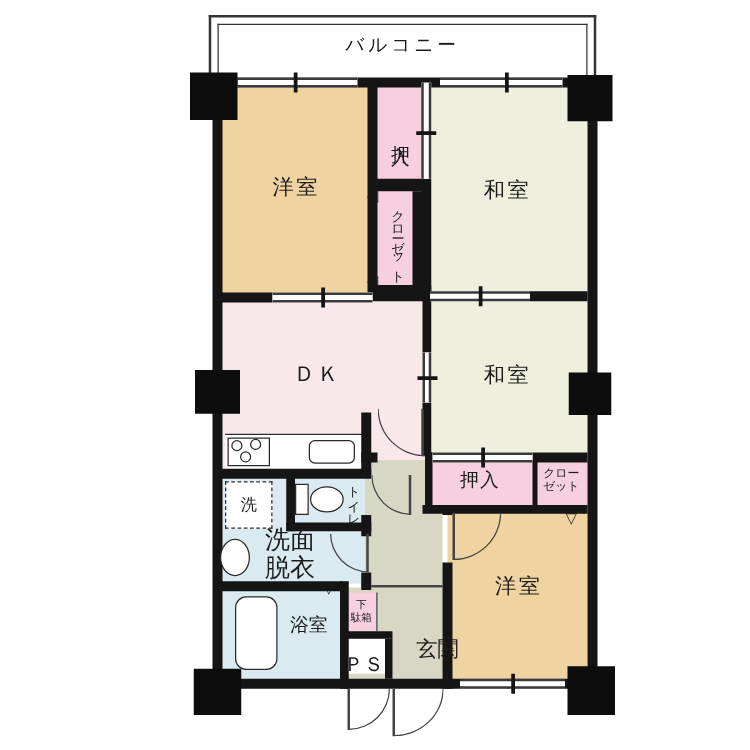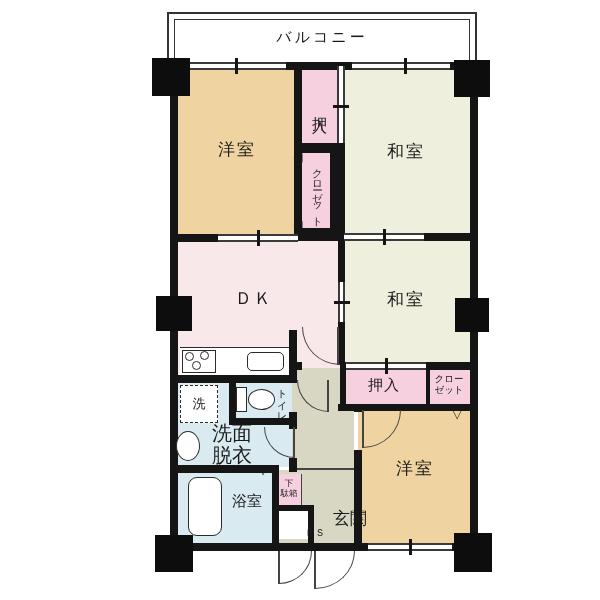--- a/index.html
+++ b/index.html
@@ -167,16 +167,16 @@
   <div class="lbl lbl-v" style="left:260px;top:399px;font-size:10px;letter-spacing:0;">トイレ</div>
   <div class="lbl" style="left:210px;top:444px;font-size:20px;">
     <span>洗面</span><br>
     <span>脱衣</span>
   </div>
   <div class="lbl" style="left:225px;top:501px;font-size:15px;">浴室</div>
   <div class="lbl" style="left:267px;top:489px;font-size:8.5px;">
     <span>下</span><br>
     <span>駄箱</span>
   </div>
-  <div class="lbl" style="left:269px;top:533px;font-size:10px;margin-left:24px;">ＰＳ</div>
+  <div class="lbl" style="left:269px;top:533px;font-size:16px;">ＰＳ</div>
   <div class="lbl" style="left:312px;top:519px;font-size:17px;margin-left:16px;">玄関</div>
 
 </div>
 
 </body></html>

